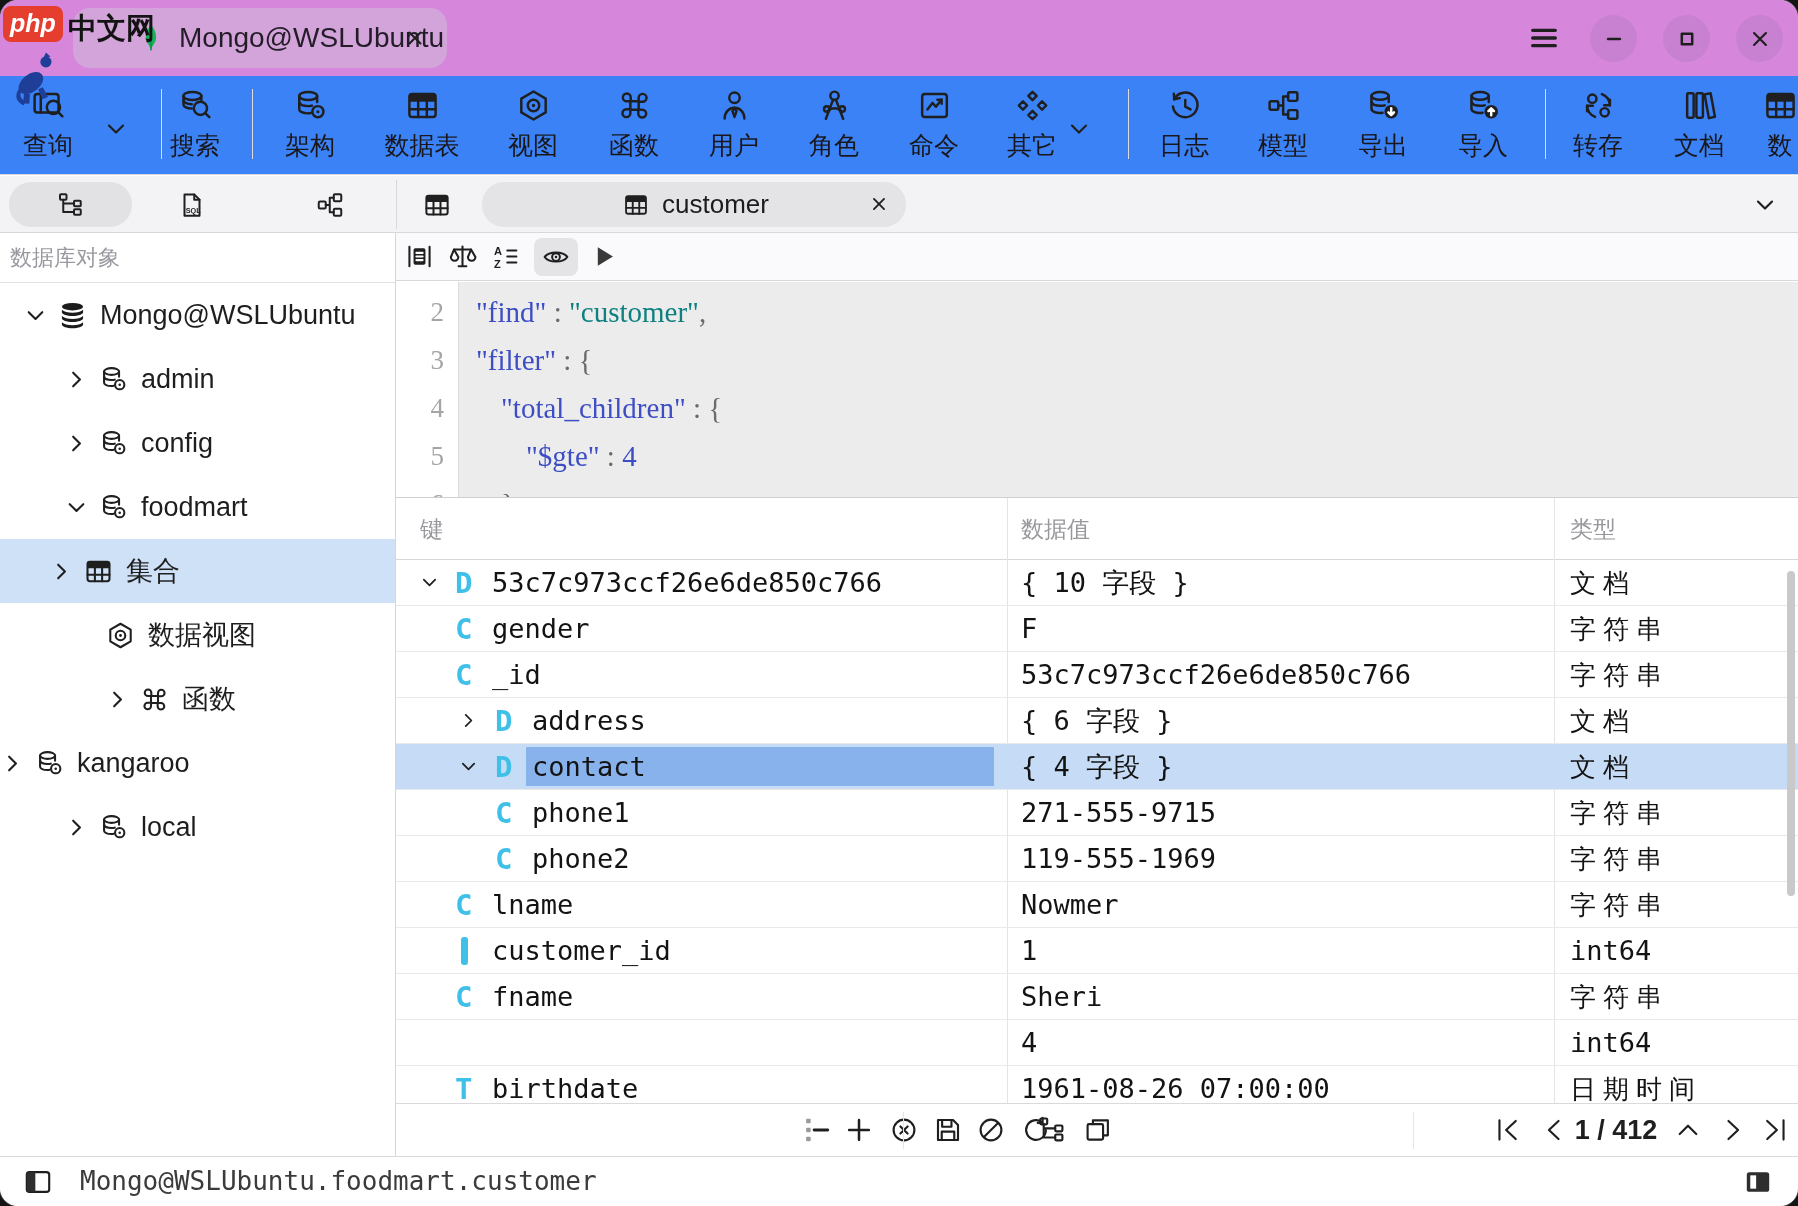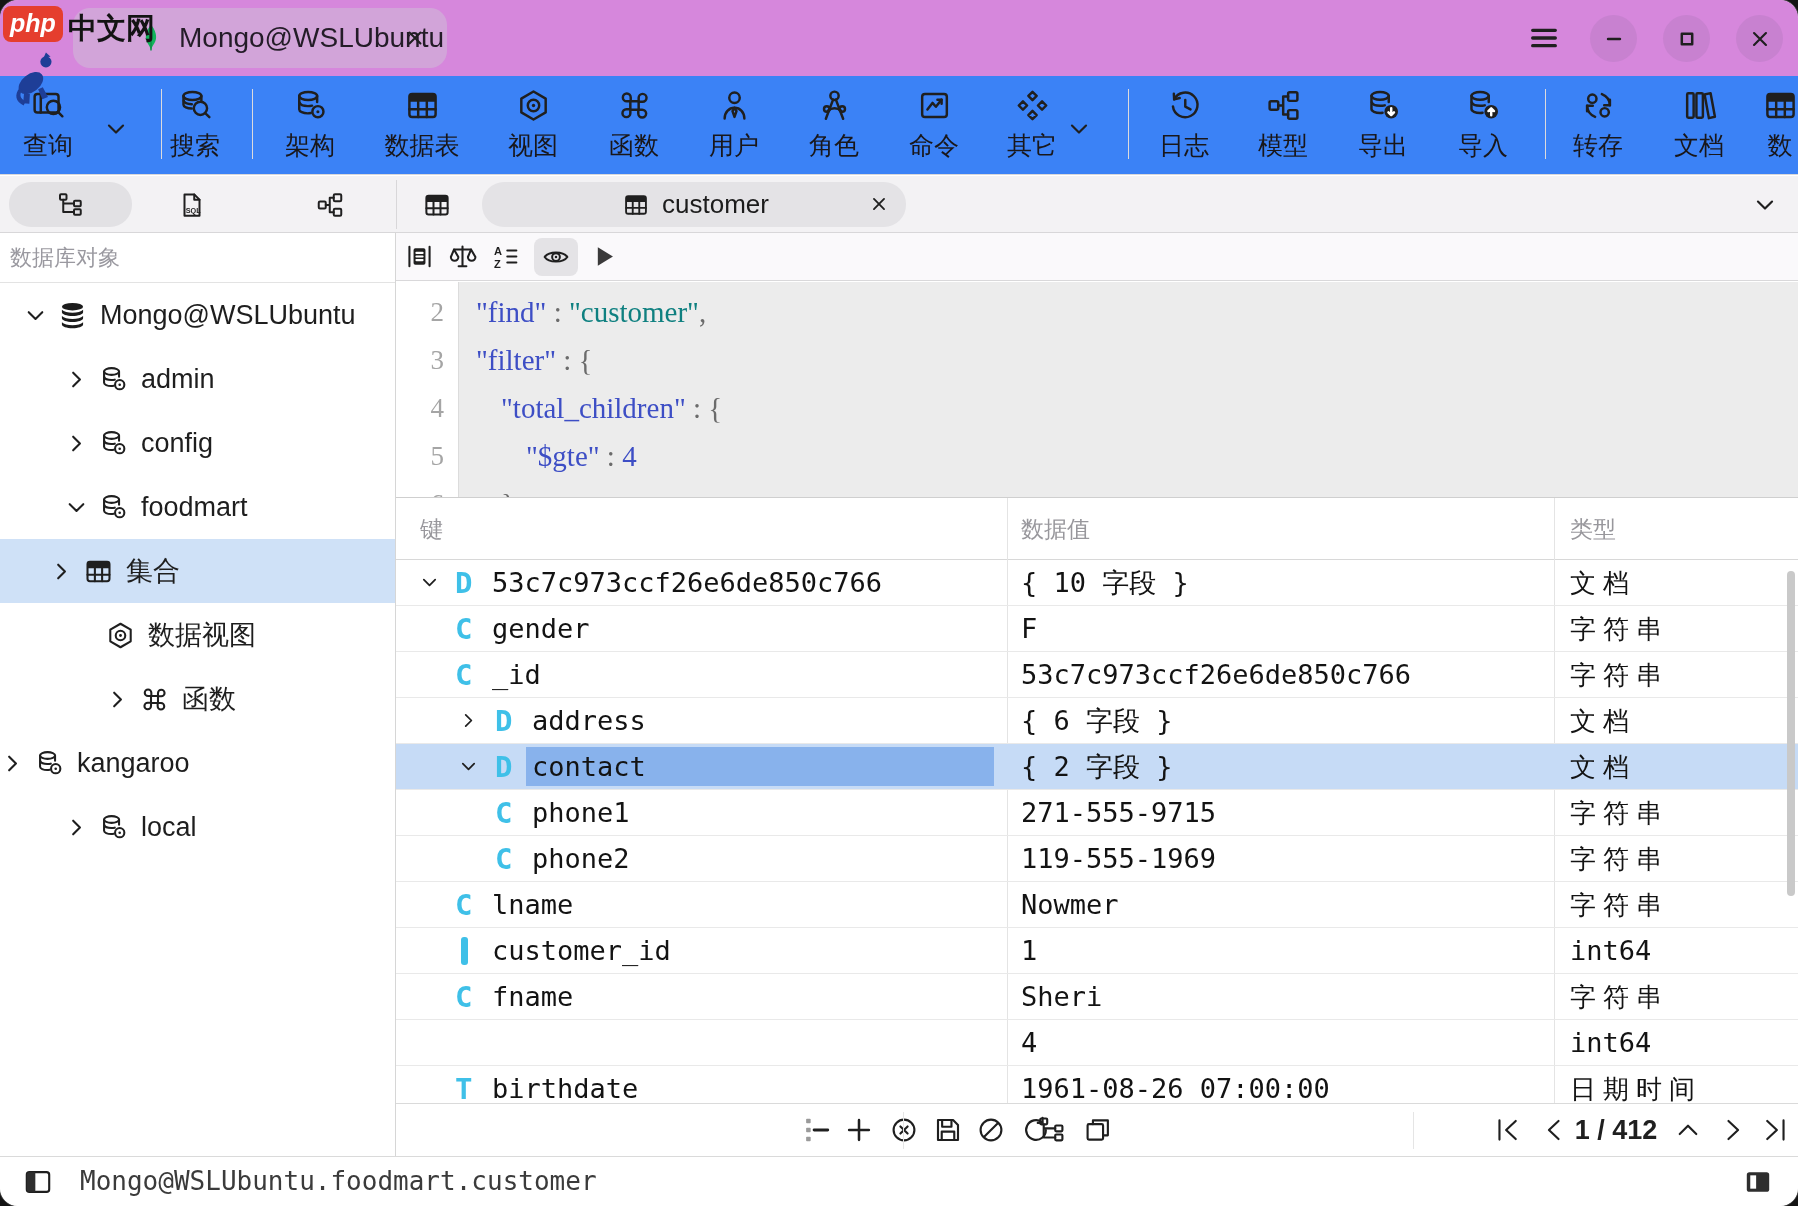--- a/index.html
+++ b/index.html
@@ -669,21 +669,21 @@
             <div class="kchev ico" style="left: 62px;">
               <svg width="21" height="21" viewBox="0 0 24 24" fill="none" stroke="#1f1f1f" stroke-width="1.6" stroke-linecap="round" stroke-linejoin="round">
                 <path d="M5.5 8.8 L12 15.3 L18.5 8.8" stroke-width="2"></path>
               </svg>
             </div>
             <div class="kbox"></div>
             <span class="kico" style="left: 99px;">D</span>
             <span class="ktext" style="left: 136px;">contact</span>
           </div>
           <div class="gcell" style="left: 611px; width: 547px;">
-            <span class="vtext" style="left: 14px;">{ 2 字段 }</span>
+            <span class="vtext" style="left: 14px;">{ 4 字段 }</span>
           </div>
           <div class="gcell" style="left: 1158px; width: 244px;">
             <span class="typ-cjk">文档</span>
           </div>
         </div>
         <div class="grow" style="top: 292px;">
           <div class="gcell" style="left: 0px; width: 611px;">
             <span class="kico" style="left: 99px;">C</span>
             <span class="ktext" style="left: 136px;">phone1</span>
           </div>

